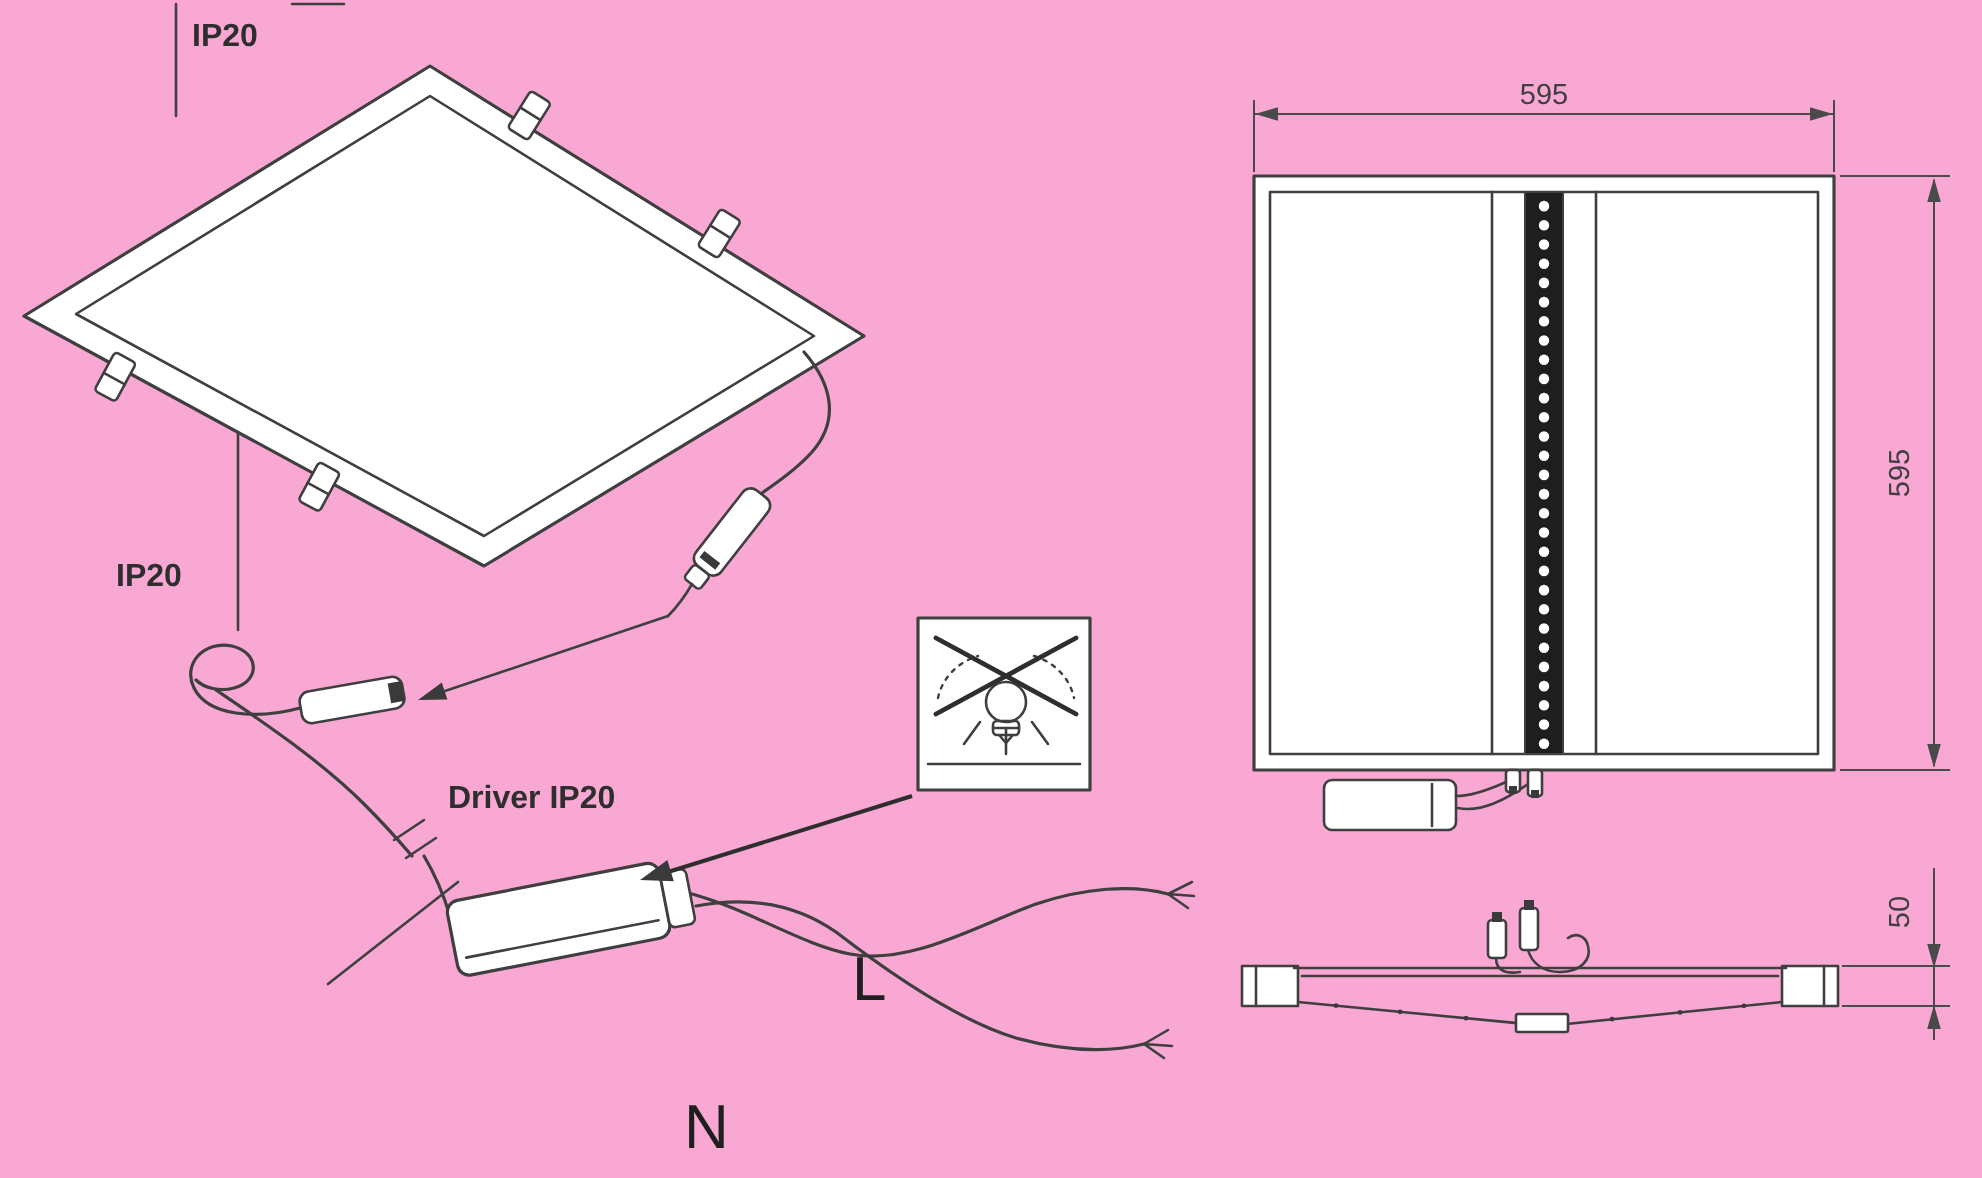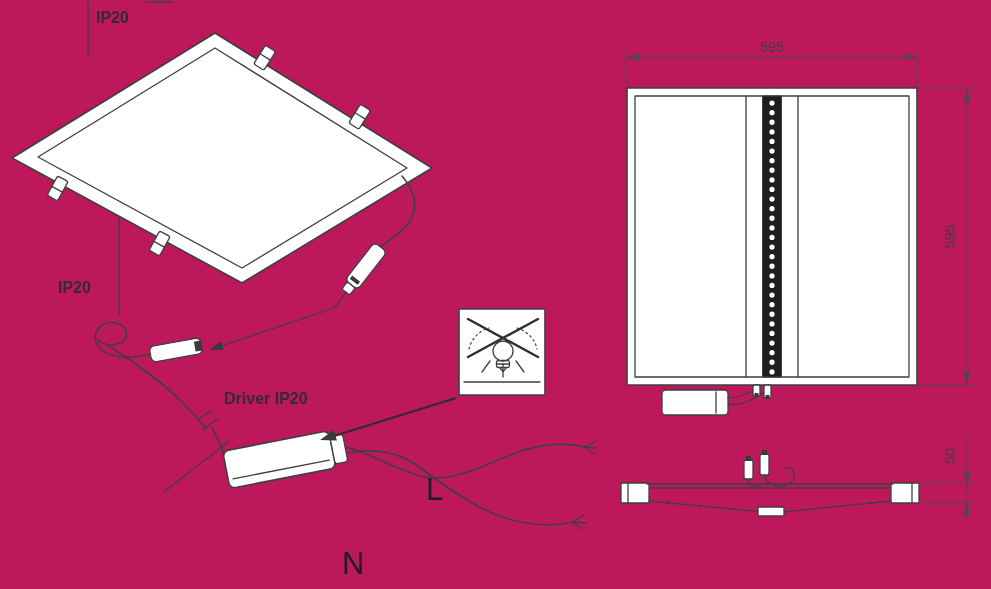--- a/index.html
+++ b/index.html
@@ -1,16 +1,16 @@
 <!DOCTYPE html>
 <html><head>
 <meta charset="utf-8">
 <style>
   html,body{margin:0;padding:0;background:#ffffff;}
-  #stage{position:relative;width:991px;height:589px;background:#be185d;overflow:hidden;
+  #stage{position:relative;width:991px;height:589px;background:#f9a8d4;overflow:hidden;
          font-family:"Liberation Sans",sans-serif;}
   svg{position:absolute;left:0;top:0;}
   .ln{stroke:#3f3f3f;stroke-width:1.3;fill:none;stroke-linecap:round;stroke-linejoin:round;}
   .lnth{stroke:#3f3f3f;stroke-width:1.6;fill:none;stroke-linecap:round;stroke-linejoin:round;}
   .fw{fill:#ffffff;stroke:#3f3f3f;stroke-width:1.3;stroke-linejoin:round;}
   .fw2{fill:#ffffff;stroke:#3f3f3f;stroke-width:1.6;stroke-linejoin:round;}
   .dk{fill:#3a3a3a;stroke:none;}
   .dim{stroke:#4a4a4a;stroke-width:1;fill:none;}
   .arr{fill:#4a4a4a;stroke:none;}
   .dimtxt{font:14.5px "Liberation Sans",sans-serif;fill:#3f3f3f;}

